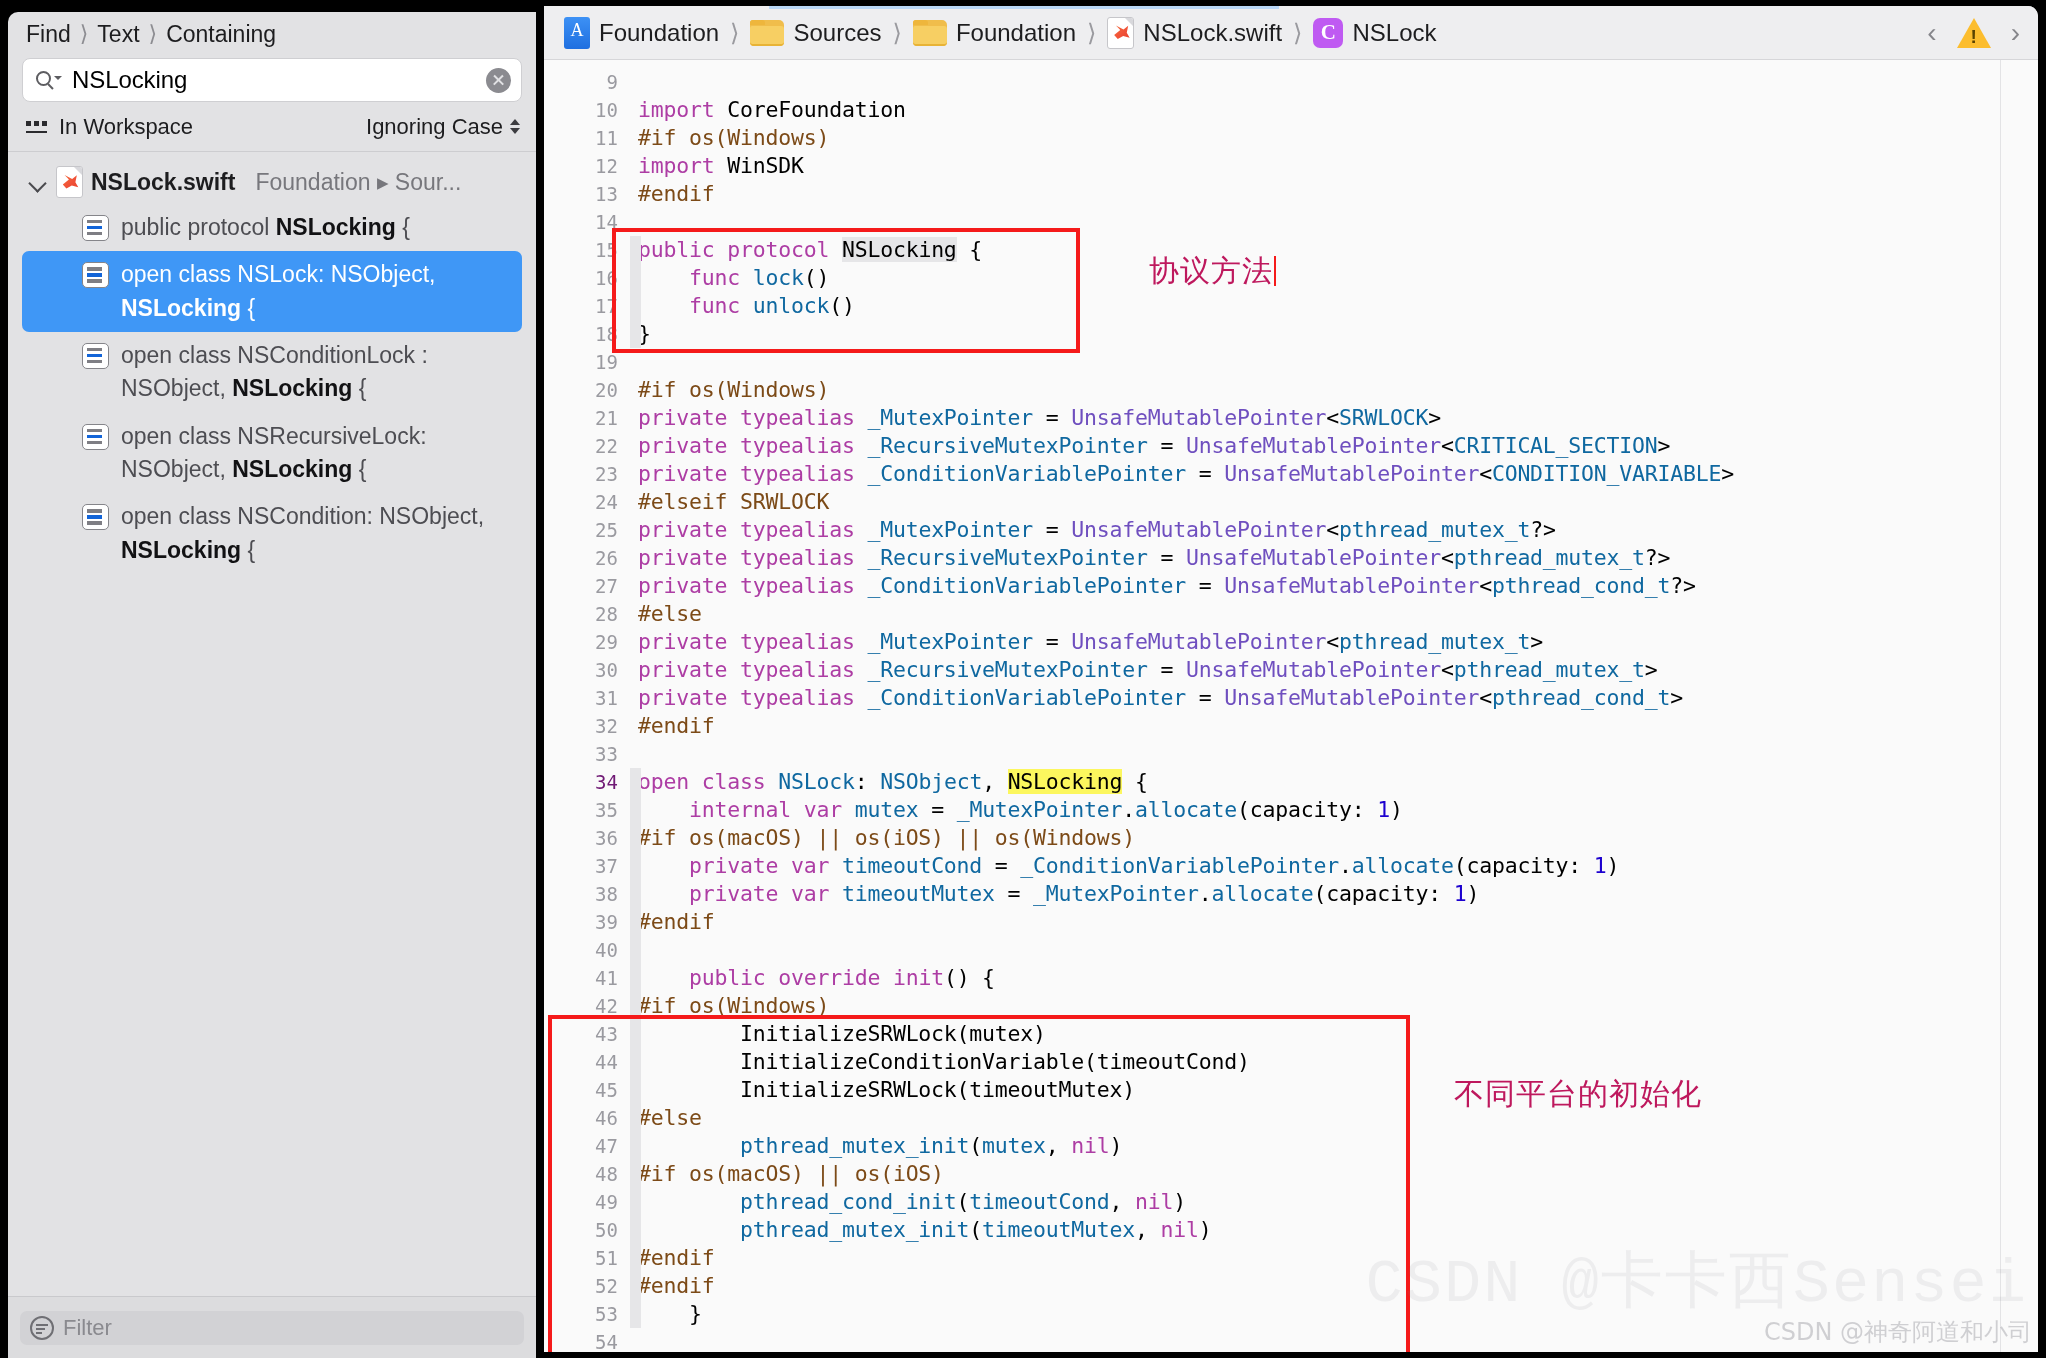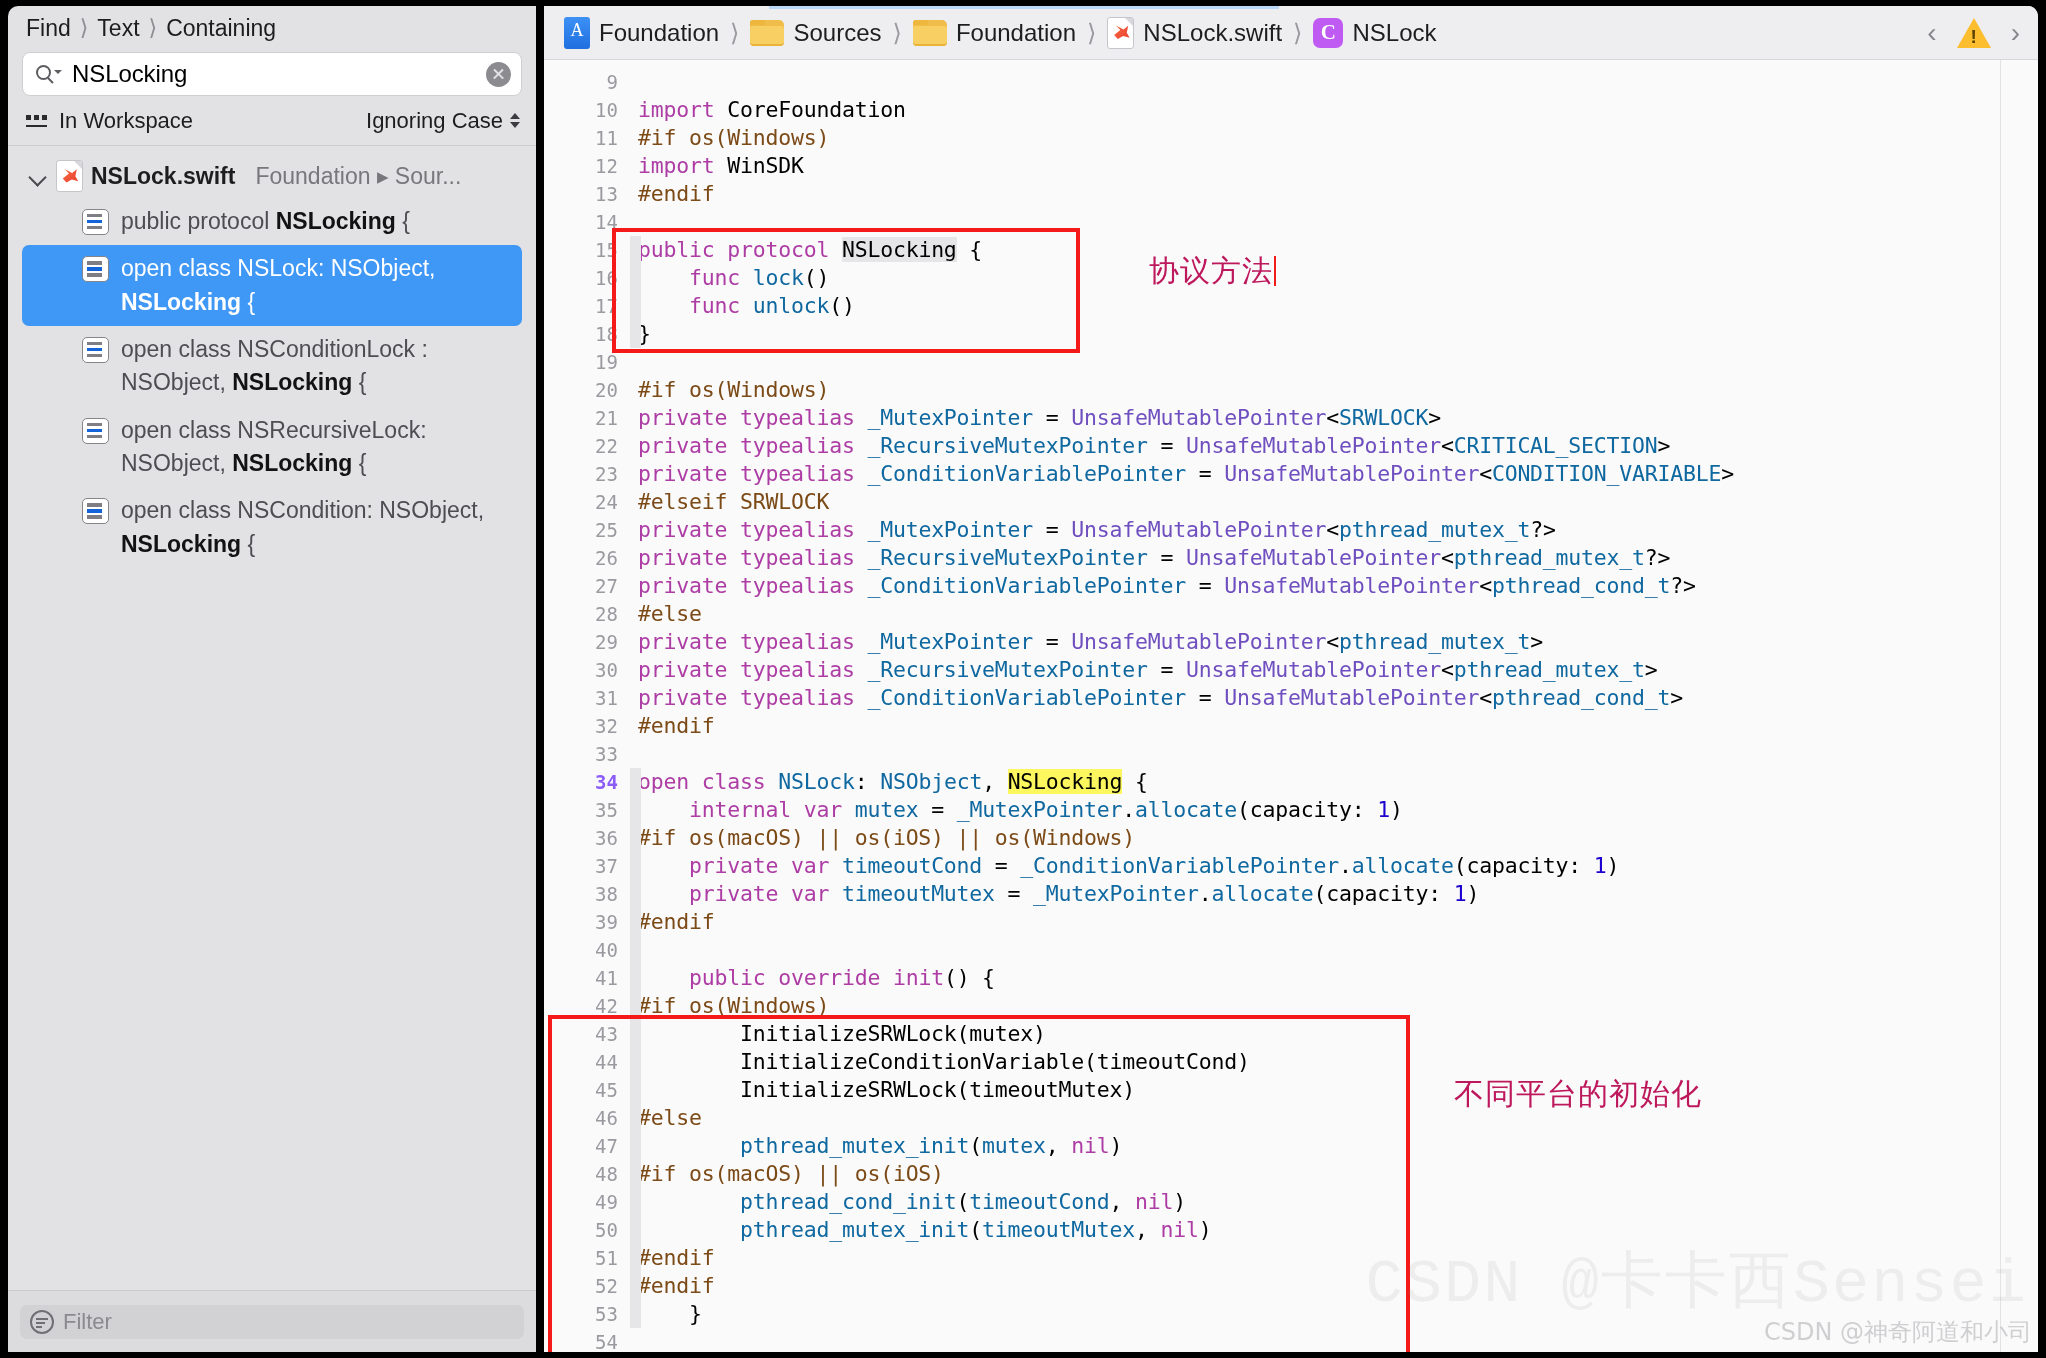--- a/index.html
+++ b/index.html
@@ -11,21 +11,21 @@
   }
   #app {
     position: relative;
     width: 2046px; height: 1358px;
     background: #000;
   }
 
   
   #navigator {
     position: absolute;
-    left: 8px; top: 6px;
+    left: 8px; top: 12px;
     width: 528px; height: 1346px;
     background: #e2e2e4;
     border-top-left-radius: 10px;
     display: flex; flex-direction: column;
     overflow: hidden;
   }
   .find-scope {
     height: 44px;
     display: flex; align-items: center;
     padding: 0 18px;
@@ -278,21 +278,21 @@
     background: #fafafa;
     text-align: right;
     padding-top: 8px;
   }
   .gutter .ln-num {
     height: 28px; line-height: 28px;
     font-family: "DejaVu Sans Mono", monospace;
     font-size: 19px; color: #9a9aa0;
     padding-right: 12px;
   }
-  .gutter .ln-num.current { color: #8b5cf6; font-weight: bold; padding-left: 34px; }
+  .gutter .ln-num.current { color: #701a75; font-weight: normal; padding-left: 34px; }
   .code-area {
     flex: 1 1 auto; position: relative;
     padding-top: 8px; padding-left: 8px;
     overflow: hidden;
   }
   .code-line {
     height: 28px; line-height: 28px;
     font-family: "DejaVu Sans Mono", monospace;
     font-size: 21.5px;
     white-space: pre;

